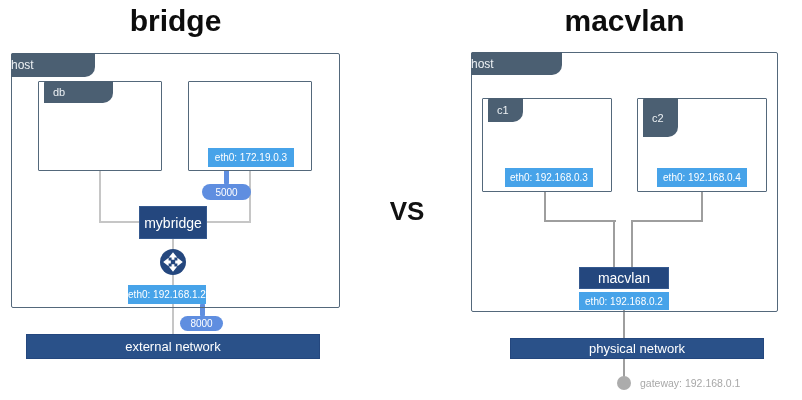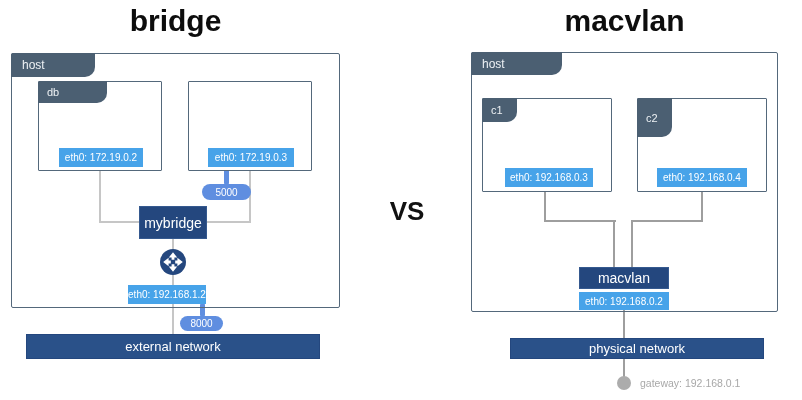--- a/index.html
+++ b/index.html
@@ -13,23 +13,23 @@
     color:#0d0d0d;letter-spacing:0px;line-height:34px;
   }
   .vs{
     position:absolute;text-align:center;font-weight:bold;font-size:26px;color:#111;
   }
   .hostbox{position:absolute;border:1.5px solid #54687B;background:transparent;border-radius:2px;}
   .cbox{position:absolute;border:1.5px solid #54687B;background:#fff;border-radius:1px;}
   .tab{
     position:absolute;background:#4B5F72;color:#EDF1F4;
     border-bottom-right-radius:10px;border-top-left-radius:2px;
-    display:flex;align-items:center;font-size:12px;padding-left:11px;
+    display:flex;align-items:center;font-size:12px;
   }
-  .tab.small{font-size:11px;padding-left:9px;}
+  .tab.small{font-size:11px;padding-left:9px;margin-left:6px;}
   .eth{
     position:absolute;background:#47A3E9;color:#fff;font-size:10px;
     display:flex;align-items:center;justify-content:center;white-space:nowrap;
   }
   .pill{
     position:absolute;background:#5F8EE0;color:#fff;font-size:10px;border-radius:9px;
     display:flex;align-items:center;justify-content:center;
   }
   .navy{
     position:absolute;background:#24477E;border:1px solid #35598F;color:#fff;font-size:14px;
@@ -65,21 +65,20 @@
   <div class="vl" style="left:172px;top:274px;height:12px"></div>
   <div class="vl" style="left:172px;top:303px;height:32px"></div>
   <div class="portline" style="left:224px;top:166px;height:19px"></div>
   <div class="portline" style="left:200px;top:303px;height:14px"></div>
 
   <div class="hostbox" style="left:11px;top:53px;width:329px;height:255px"></div>
   <div class="tab" style="left:11px;top:53px;width:84px;height:24px">host</div>
 
   <div class="cbox" style="left:38px;top:81px;width:124px;height:90px"></div>
   <div class="tab small" style="left:38px;top:81px;width:69px;height:22px">db</div>
-  <div class="eth" style="left:59px;top:148px;width:84px;height:19px">eth0: 172.19.0.2</div>
 
   <div class="cbox" style="left:188px;top:81px;width:124px;height:90px"></div>
   <div class="eth" style="left:208px;top:148px;width:86px;height:19px">eth0: 172.19.0.3</div>
 
   <div class="pill" style="left:202px;top:184px;width:49px;height:16px">5000</div>
 
   <div class="navy" style="left:139px;top:206px;width:68px;height:33px">mybridge</div>
 
   <svg class="routericon" style="left:160px;top:249px" width="26" height="26" viewBox="0 0 26 26">
     <circle cx="13" cy="13" r="13" fill="#24477E"></circle>

